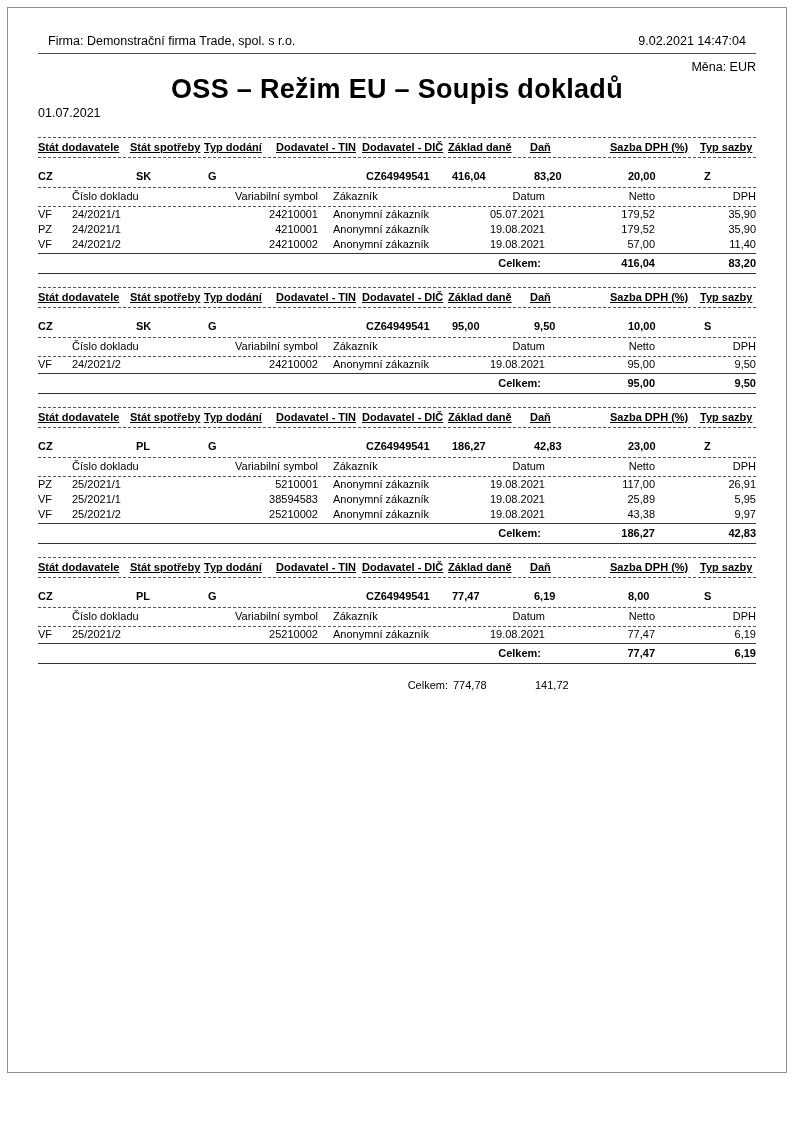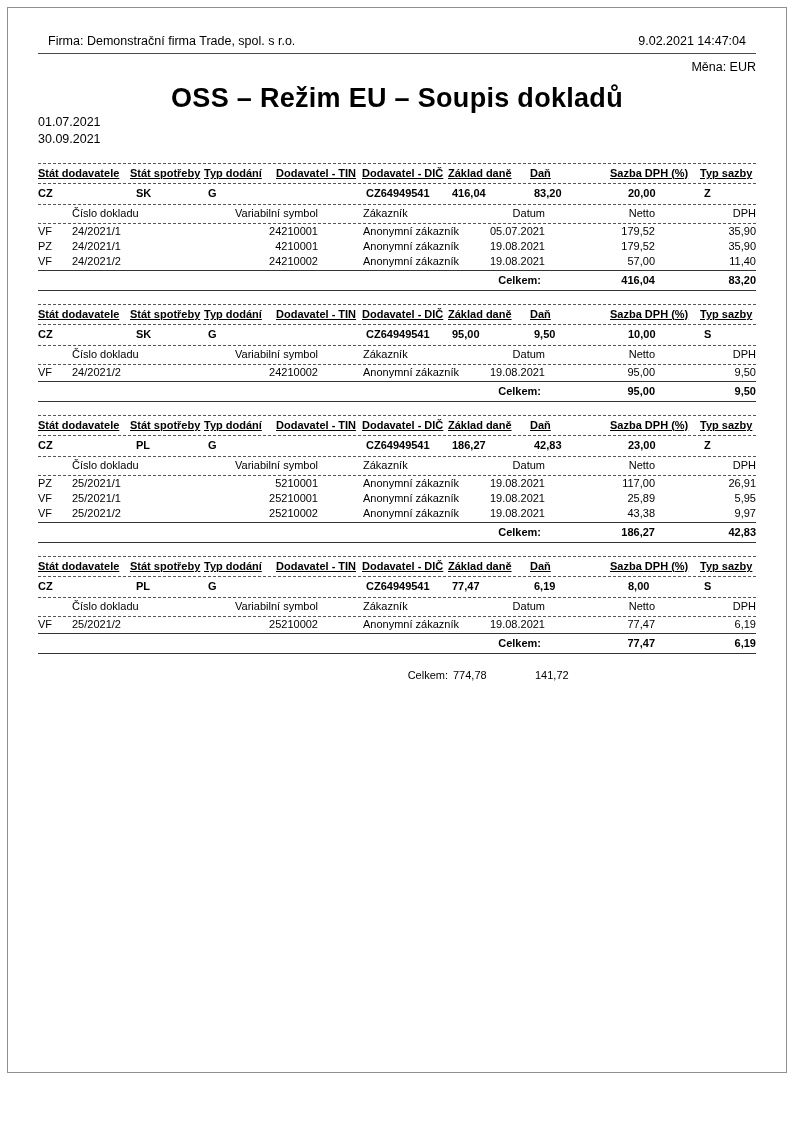--- a/index.html
+++ b/index.html
@@ -4,41 +4,41 @@
 <style>
   * { box-sizing: border-box; }
   html, body { margin: 0; padding: 0; background: #ffffff; }
   body { font-family: "Liberation Sans", "DejaVu Sans", sans-serif; color: #000; }
   .sheet { width: 794px; height: 1080px; position: relative; background: #fff; overflow: hidden; }
   .frame { position: absolute; inset: 7px; border: 1px solid #8f8f8f; padding: 26px 30px 0 30px; background: #fff; }
 
   .rpt-header { display: flex; justify-content: space-between; align-items: baseline; font-size: 12.5px; padding: 0 10px; }
   .header-rule { border: 0; border-top: 1px solid #4a4a4a; margin: 5px 0 0 0; }
   .currency { text-align: right; font-size: 12.5px; margin-top: 6px; }
-  .title { text-align: center; font-size: 27px; font-weight: bold; margin-top: 9px; letter-spacing: 0.3px; }
+  .title { text-align: center; font-size: 27px; font-weight: bold; letter-spacing: 0.3px; }
   .subdate { text-align: left; font-size: 12.5px; line-height: 17px; }
   .subdate:first-of-type { margin-top: 5px; }
 
   #groups { margin-top: 15px; }
   .group { margin-bottom: 13px; font-size: 11px; line-height: 15px; }
   .grid { display: grid; }
   .main   { grid-template-columns: 92px 74px 72px 86px 86px 82px 80px 90px 56px; }
   .detail { grid-template-columns: 34px 156px 90px 152px 75px 110px 101px; }
   .c { white-space: nowrap; }
   .r { text-align: right; }
 
   .head  { font-weight: bold; border-top: 1px dashed #555; border-bottom: 1px dashed #555; padding: 2px 0; text-decoration: underline; }
-  .vals  { font-weight: bold; border-bottom: 1px dashed #555; padding: 2px 0 3px 0; }
+  .vals  { font-weight: bold; border-bottom: 1px dashed #555; padding: 2px 0 3px 0; margin-top: 9px; }
   .dhead { border-bottom: 1px dashed #555; padding: 1px 0 2px 0; }
   .drow  { padding: 0; }
   .gtotal { font-weight: bold; border-top: 1px solid #333; border-bottom: 1px solid #333; padding: 2px 0; margin-top: 1px; }
 
   .span5d { grid-column: 1 / span 5; padding-right: 4px; }
   .span5m { grid-column: 1 / span 5; }
-  .ind   { padding-left: 45px; }
+  .ind   { padding-left: 15px; }
   .pad6  { padding-left: 6px; }
   .pad4  { padding-left: 4px; }
   .pad18 { padding-left: 18px; }
   .pl5   { padding-left: 5px; }
 
   .grand { margin-top: 4px; font-size: 11px; line-height: 16px; }
 </style>
 </head>
 <body>
 
@@ -52,21 +52,20 @@
       </div>
       <div>9.02.2021 14:47:04</div>
     </div>
 
     <hr class="header-rule">
 
     <div class="currency">Měna: EUR</div>
 
     <div class="title">OSS – Režim EU – Soupis dokladů</div>
     <div class="subdate">01.07.2021</div>
-    <div class="subdate">30.09.2021</div>
 
     <div id="groups">
   <section class="group">
     <div class="grid main head">
       <div class="c">Stát dodavatele</div>
       <div class="c">Stát spotřeby</div>
       <div class="c">Typ dodání</div>
       <div class="c">Dodavatel - TIN</div>
       <div class="c">Dodavatel - DIČ</div>
       <div class="c">Základ daně</div>
@@ -221,21 +220,21 @@
     <div class="c r">5210001</div>
     <div class="c ind">Anonymní zákazník</div>
     <div class="c r">19.08.2021</div>
     <div class="c r">117,00</div>
     <div class="c r">26,91</div>
   </div>
 
   <div class="grid detail drow">
     <div class="c">VF</div>
     <div class="c">25/2021/1</div>
-    <div class="c r">25210001</div>
+    <div class="c r">38594583</div>
     <div class="c ind">Anonymní zákazník</div>
     <div class="c r">19.08.2021</div>
     <div class="c r">25,89</div>
     <div class="c r">5,95</div>
   </div>
 
   <div class="grid detail drow">
     <div class="c">VF</div>
     <div class="c">25/2021/2</div>
     <div class="c r">25210002</div>

